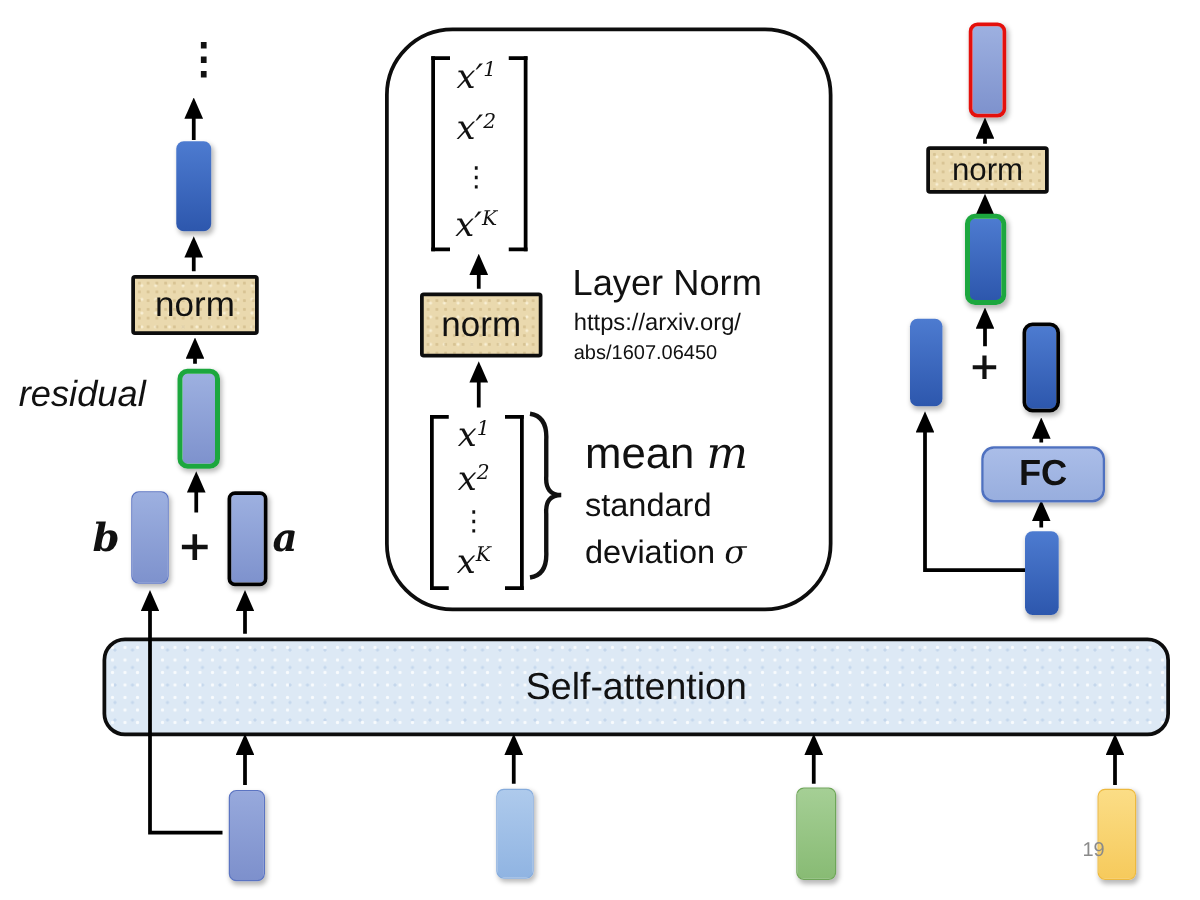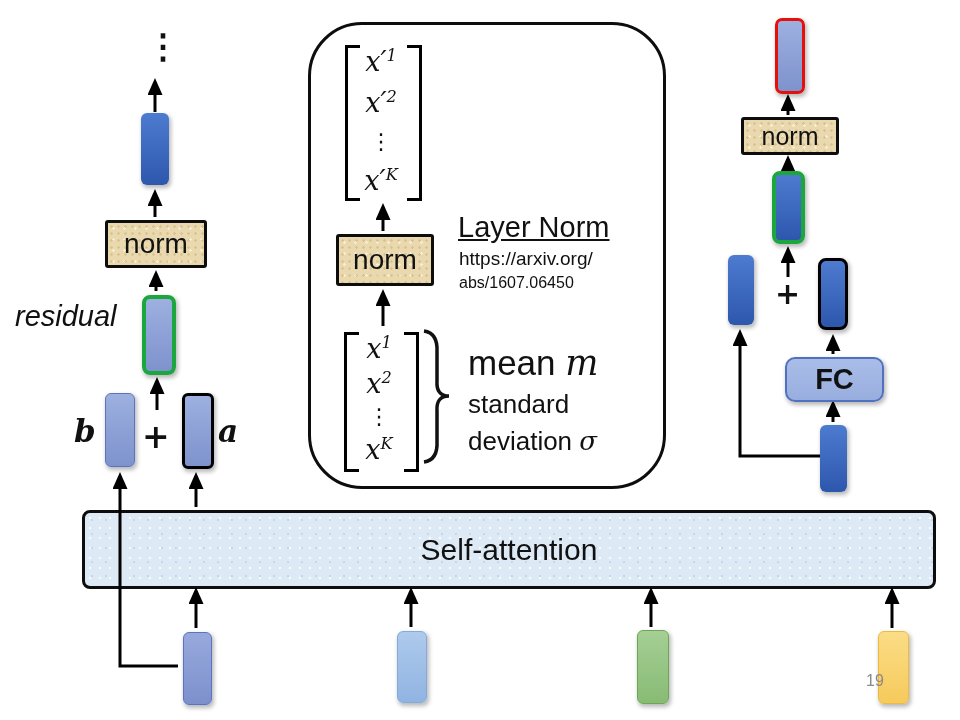--- a/index.html
+++ b/index.html
@@ -24,21 +24,21 @@
   .vrow{display:flex;align-items:flex-start;line-height:1;}
   .brL{position:absolute;width:12px;border:3px solid #000;border-right:none;}
   .brR{position:absolute;width:12px;border:3px solid #000;border-left:none;}
   .frac{display:flex;flex-direction:column;align-items:center;}
   .fracline{height:0;border-top:3px solid #111;width:100%;margin:3px 0 2px 0;}
   #sa-bar{position:absolute;left:82px;top:510px;width:848px;height:73px;
     background-color:#dde9f5;
     background-image:radial-gradient(rgba(255,255,255,.8) 1px,transparent 1.6px),
                      radial-gradient(rgba(173,198,228,.5) 1px,transparent 1.5px);
     background-size:10px 10px,14px 14px;
-    border:3px solid #0d0d0d;border-radius:8px;
+    border:3px solid #0d0d0d;border-radius:18px;
     display:flex;align-items:center;justify-content:center;
     font-size:30px;z-index:1;}
   #ln-panel{position:absolute;left:308px;top:22px;width:352px;height:461px;
     border:3.5px solid #0d0d0d;border-radius:54px;background:#fff;z-index:0;}
   #connectors{position:absolute;left:0;top:0;z-index:5;pointer-events:none;}
   .z10{z-index:10;}
 </style>
 </head>
 <body>
 
@@ -116,21 +116,21 @@
         <span class="ms">K</span>
       </div>
   </div>
   <div class="brR z10" style="left:407px;top:45px;height:150px;"></div>
 
 
   <div class="normbox z10" style="left:336px;top:234px;width:92px;height:46px;font-size:28px;">
     <span>norm</span>
   </div>
 
-  <div class="label z10" style="left:458px;top:211px;font-size:29px;text-decoration:underline;">Layer Norm</div>
+  <div class="label z10" style="left:458px;top:211px;font-size:29px;">Layer Norm</div>
   <div class="label z10" style="left:459px;top:248px;font-size:19px;">https://arxiv.org/</div>
   <div class="label z10" style="left:459px;top:274px;font-size:16px;">abs/1607.06450</div>
 
   <div class="brL z10" style="left:344px;top:332px;height:134px;"></div>
   <div class="vec z10" style="left:354px;top:335px;width:50px;height:128px;">
     <div class="vrow">
         <span class="mi">x</span>
         <span class="ms">1</span>
       </div>
     <div class="vrow">

